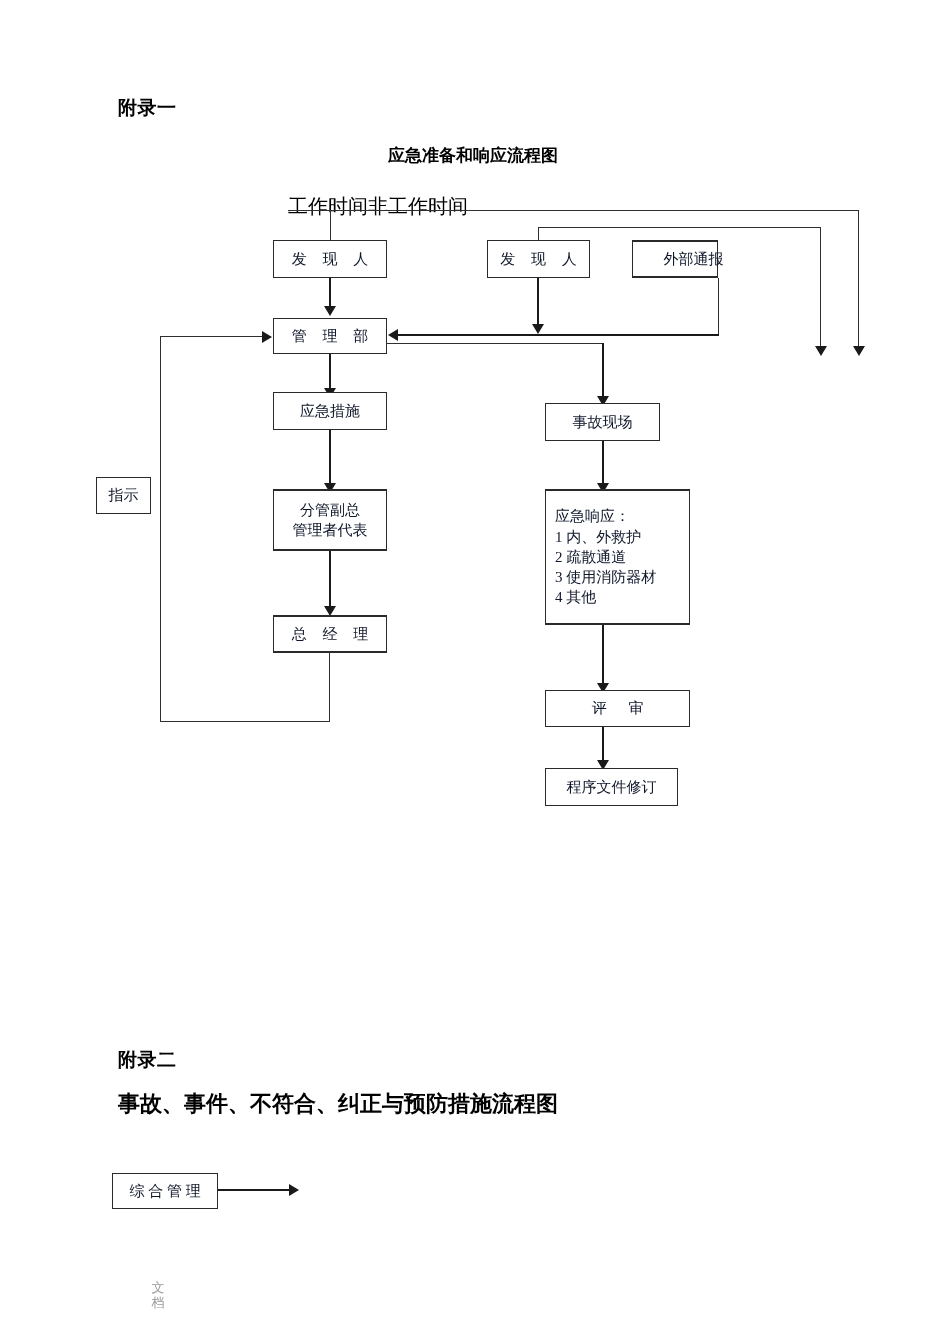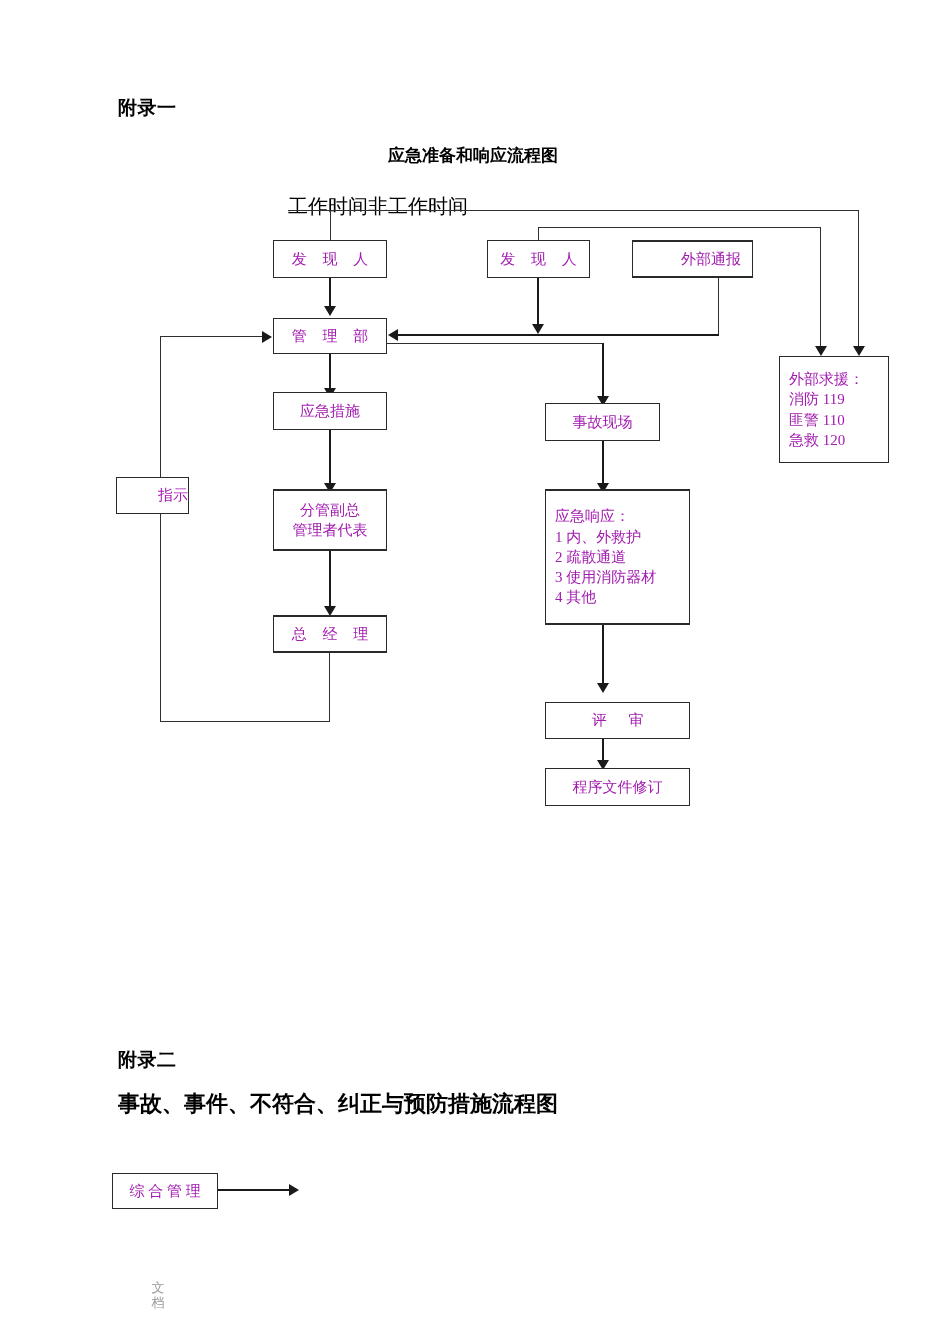--- a/index.html
+++ b/index.html
@@ -56,21 +56,21 @@
   }
 
   
   .node {
     position: absolute;
     box-sizing: border-box;
     border: 1px solid #2a2a2a;
     background: #ffffff;
     font-family: "Liberation Serif", "DejaVu Serif", serif;
     font-size: 15px;
-    color: #a21caf;
+    color: #0f172a;
     display: flex;
     align-items: center;
     justify-content: center;
     text-align: center;
     line-height: 1.35;
     z-index: 5;
   }
   .node.heavy { border-top-width: 2px; border-bottom-width: 2px; }
   .node.left-align {
     justify-content: flex-start;
@@ -150,21 +150,21 @@
   <div class="arrow-down" style="left:815px; top:346px;"></div>
 
   <div class="node" style="left:273px; top:240px; width:114px; height:38px;">
     <span class="ln spaced">发 现 人</span>
   </div>
 
   <div class="node" style="left:487px; top:240px; width:103px; height:38px;">
     <span class="ln spaced">发 现 人</span>
   </div>
 
-  <div class="node heavy" style="left:632px; top:240px; width:121px; height:38px;padding-left:37px;">
+  <div class="node heavy" style="left:632px; top:240px; width:86px; height:38px;padding-left:37px;">
     <span class="ln">外部通报</span>
   </div>
 
   <div class="vline" style="left:329px; top:278px; height:30px;"></div>
   <div class="arrow-down" style="left:324px; top:306px;"></div>
 
   <div class="vline" style="left:537px; top:278px; height:50px;"></div>
   <div class="arrow-down" style="left:532px; top:324px;"></div>
 
   <div class="vline thin" style="left:718px; top:278px; height:57px;"></div>
@@ -202,32 +202,24 @@
   <div class="node heavy" style="left:273px; top:615px; width:114px; height:38px;">
     <span class="ln spaced">总 经 理</span>
   </div>
 
   <div class="vline thin" style="left:329px; top:653px; height:69px;"></div>
   <div class="hline thin" style="left:160px; top:721px; width:170px;"></div>
   <div class="vline thin" style="left:160px; top:336px; height:386px;"></div>
   <div class="hline thin" style="left:160px; top:336px; width:104px;"></div>
   <div class="arrow-right" style="left:262px; top:331px;"></div>
 
-  <div class="node" style="left:116px; top:477px; width:73px; height:37px;justify-content:flex-end;">
+  <div class="node" style="left:96px; top:477px; width:55px; height:37px;">
     <span class="ln">指示</span>
   </div>
 
-  <div class="node left-align" style="left:779px; top:356px; width:110px; height:107px;">
-    <span class="lines">
-      <span class="ln">外部求援：</span>
-      <span class="ln">消防 119</span>
-      <span class="ln">匪警 110</span>
-      <span class="ln">急救 120</span>
-    </span>
-  </div>
 
   <div class="node" style="left:545px; top:403px; width:115px; height:38px;">
     <span class="ln">事故现场</span>
   </div>
 
   <div class="vline" style="left:602px; top:441px; height:47px;"></div>
   <div class="arrow-down" style="left:597px; top:483px;"></div>
 
   <div class="node left-align heavy" style="left:545px; top:489px; width:145px; height:136px;">
     <span class="lines">
@@ -235,28 +227,28 @@
       <span class="ln">1 内、外救护</span>
       <span class="ln">2 疏散通道</span>
       <span class="ln">3 使用消防器材</span>
       <span class="ln">4 其他</span>
     </span>
   </div>
 
   <div class="vline" style="left:602px; top:625px; height:63px;"></div>
   <div class="arrow-down" style="left:597px; top:683px;"></div>
 
-  <div class="node" style="left:545px; top:690px; width:145px; height:37px;margin-top:12px;">
+  <div class="node" style="left:545px; top:690px; width:145px; height:37px;">
     <span class="ln spaced-wide">评    审</span>
   </div>
 
   <div class="vline" style="left:602px; top:727px; height:38px;"></div>
   <div class="arrow-down" style="left:597px; top:760px;"></div>
 
-  <div class="node" style="left:545px; top:768px; width:145px; height:38px;">
+  <div class="node" style="left:545px; top:768px; width:133px; height:38px;">
     <span class="ln">程序文件修订</span>
   </div>
 
   <div class="appendix-heading" style="left:118px; top:1050px;">附录二</div>
 
   <div class="section2-title" style="left:118px; top:1093px;">事故、事件、不符合、纠正与预防措施流程图</div>
 
   <div class="node" style="left:112px; top:1173px; width:106px; height:36px;">
     <span class="ln">综 合 管 理</span>
   </div>

